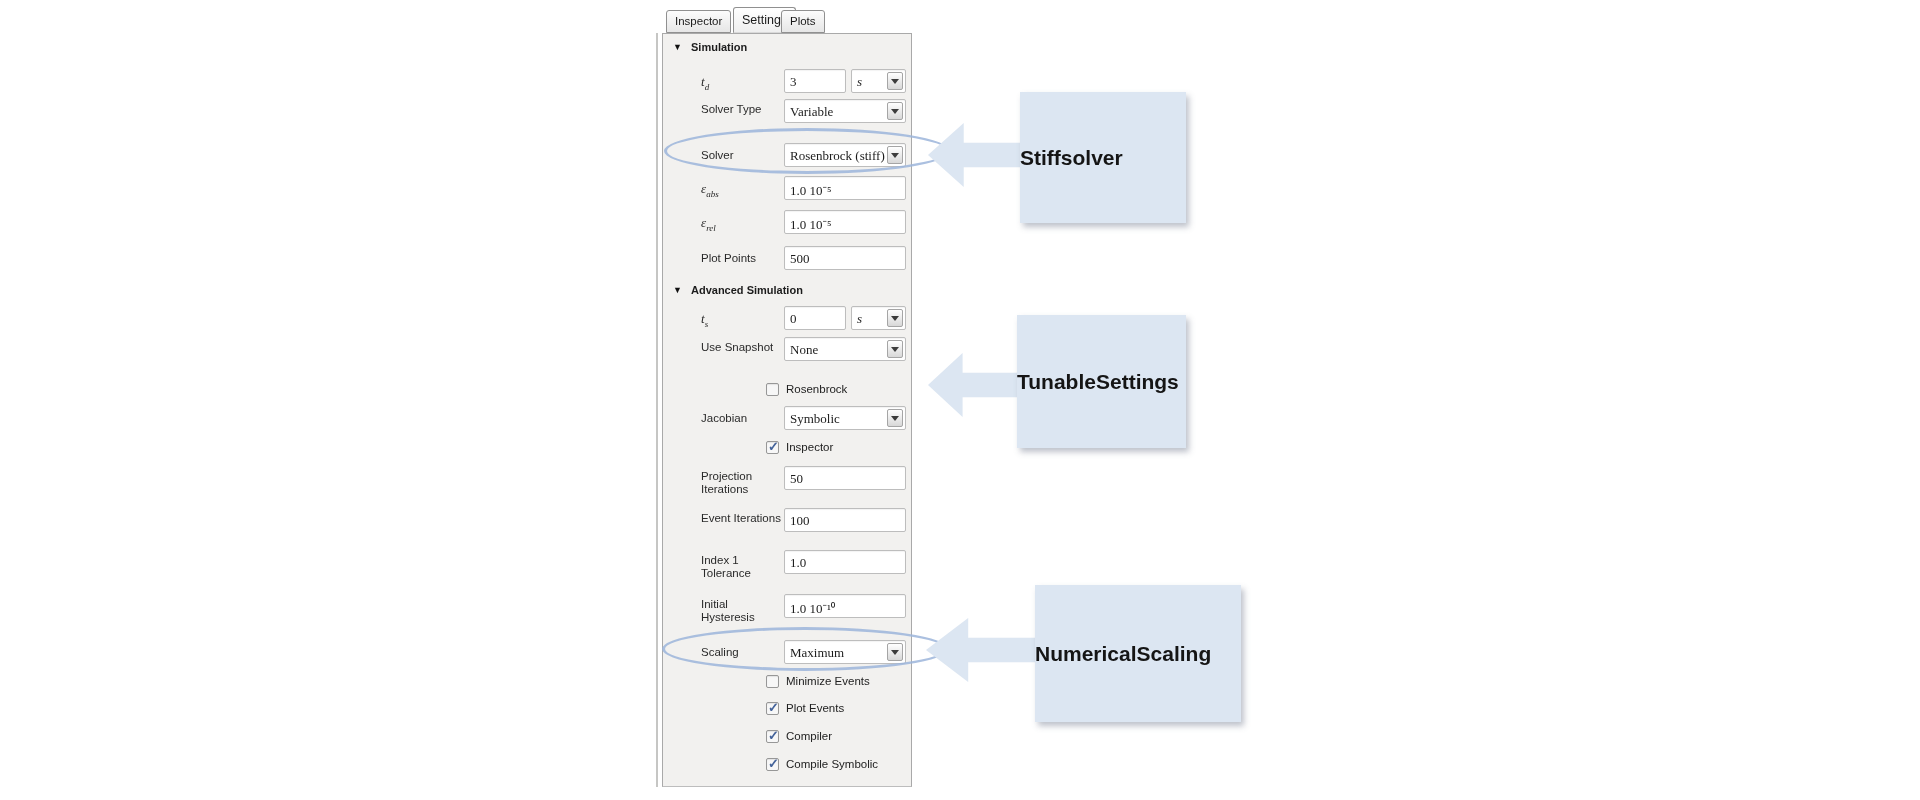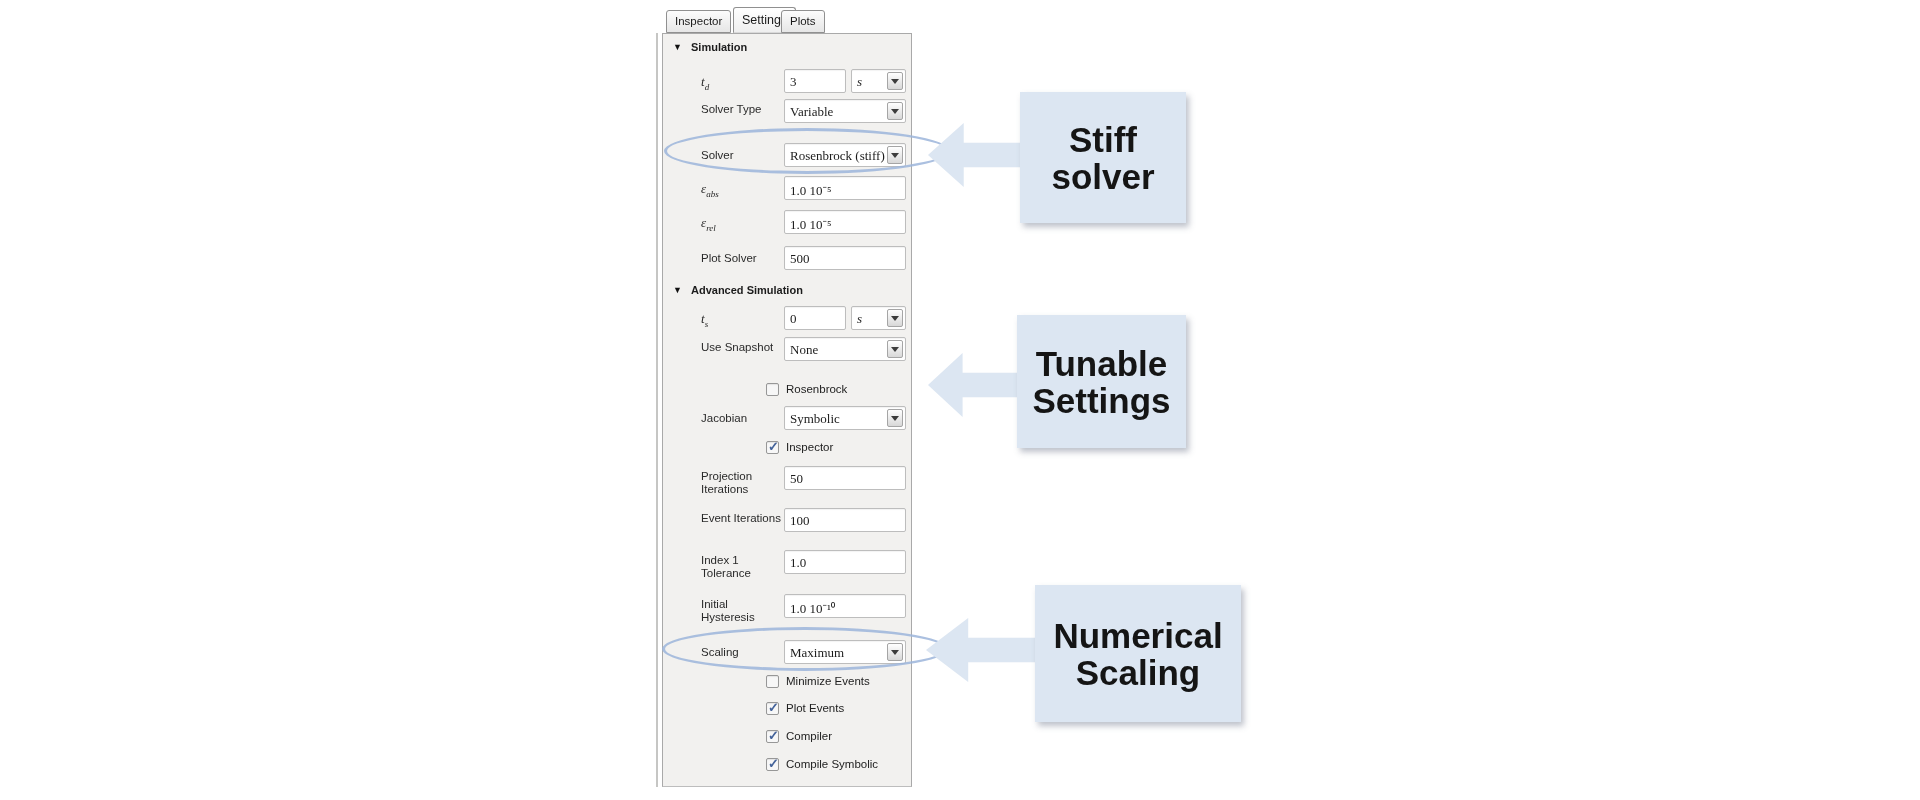--- a/index.html
+++ b/index.html
@@ -50,22 +50,22 @@
     border:1px solid #979797;border-radius:2px;box-shadow:inset 0 1px 1px rgba(0,0,0,.08);}
   .cbrow .box.checked::after{content:"\2713";position:absolute;left:1px;top:-3px;
     font-size:13px;font-weight:bold;color:var(--check-color);}
   .cbrow .clabel{position:absolute;left:123px;top:0;width:120px;font-size:11.5px;line-height:13px;color:#222;}
 
   
   .ellipse{border:3px solid var(--ellipse-stroke);border-radius:50%;opacity:.85;}
 
   
   .co-box{background:var(--callout-fill);box-shadow:3px 4px 6px rgba(110,120,140,.45);
-    display:flex;flex-direction:column;align-items:center;justify-content:center;
-    font-size:35px;line-height:37px;font-weight:600;color:var(--callout-text);}
+    display:flex;flex-direction:row;align-items:center;
+    font-size:21px;line-height:37px;font-weight:600;color:var(--callout-text);}
   .co-arrow{background:var(--callout-fill);
     clip-path:polygon(0 50%,38% 0,38% 31%,100% 31%,100% 69%,38% 69%,38% 100%);
     filter:drop-shadow(3px 3px 3px rgba(110,120,140,.45));}
 </style>
 </head>
 <body>
 
 <div class="tab" style="left:666px;"><span>Inspector</span></div>
 <div class="tab active" style="left:733px;"><span>Settings</span></div>
 <div class="tab" style="left:781px;"><span>Plots</span></div>
@@ -102,21 +102,21 @@
     <span class="rlabel sym" style="top:6px;"><span>ε</span><sub>abs</sub></span>
     <div class="field f-main"><span>1.0 10⁻⁵</span></div>
   </div>
 
   <div class="row" style="top:176px;">
     <span class="rlabel sym" style="top:6px;"><span>ε</span><sub>rel</sub></span>
     <div class="field f-main"><span>1.0 10⁻⁵</span></div>
   </div>
 
   <div class="row" style="top:212px;">
-    <span class="rlabel" style="top:6px;">Plot Solver</span>
+    <span class="rlabel" style="top:6px;">Plot Points</span>
     <div class="field f-main"><span>500</span></div>
   </div>
 
   <div class="row" style="top:250px;">
     <span class="sec-tri">▼</span>
     <span class="sec-title">Advanced Simulation</span>
   </div>
 
   <div class="row" style="top:272px;">
     <span class="rlabel sym" style="top:6px;"><span>t</span><sub>s</sub></span>

